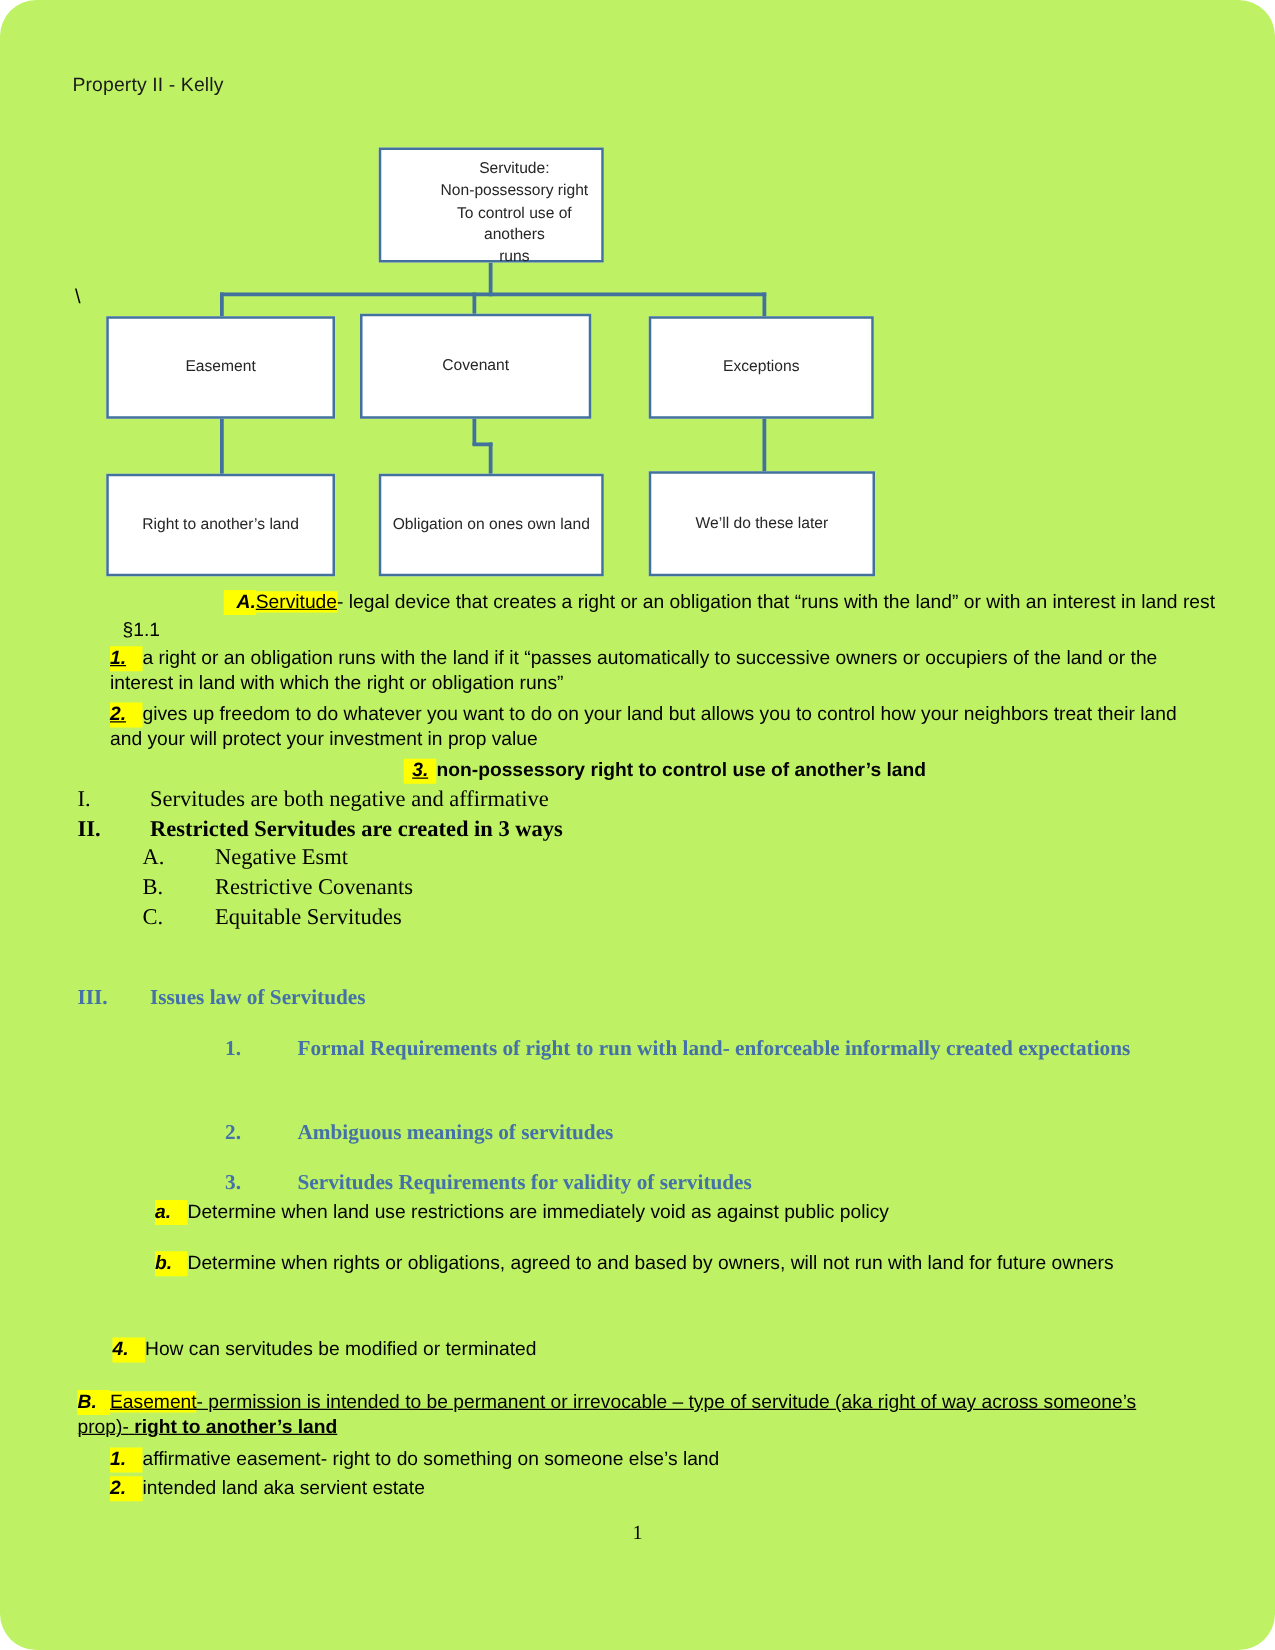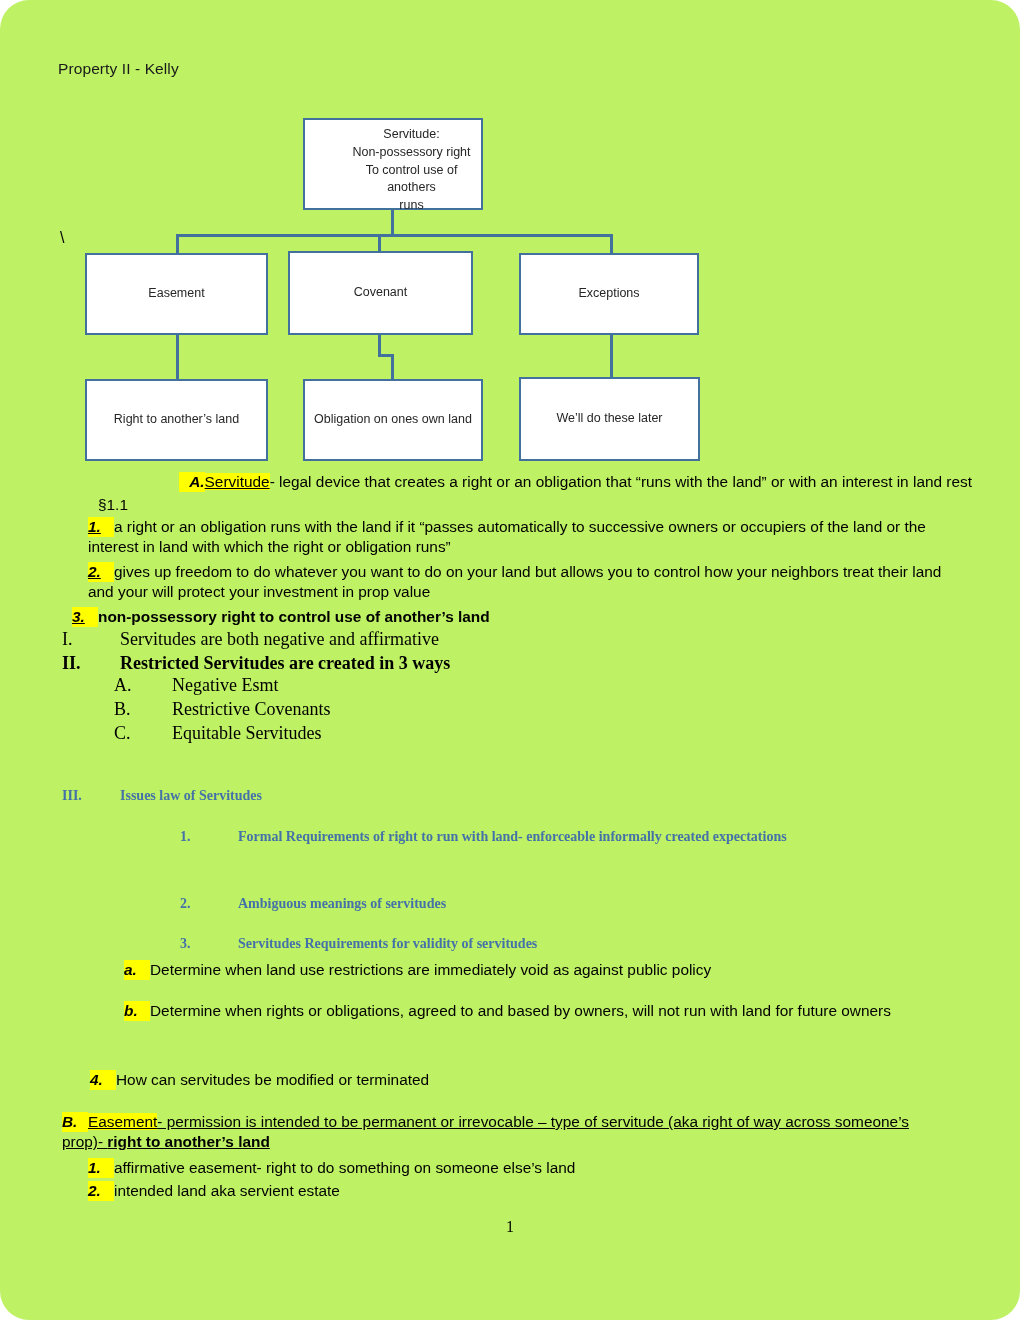--- a/index.html
+++ b/index.html
@@ -102,21 +102,21 @@
     background: #FFFF00;
     font-weight: bold;
     font-style: italic;
   }
   .u { text-decoration: underline; }
   .b { font-weight: bold; }
   .blue {
     color: #4472A8;
     font-weight: bold;
     font-family: "Liberation Serif", serif;
-    font-size: 14px;
+    font-size: 17px;
   }
 
   .marker {
     display: inline-block;
     min-width: 26px;
   }
   .marker-wide {
     display: inline-block;
     min-width: 58px;
   }
@@ -198,21 +198,21 @@
     <div class="ln" style="left:98px; top:495px;">§1.1</div>
 
     <div class="ln wrap" style="left:88px; top:517px; width:880px;">
       <span class="hl marker">1.</span><span>a right or an obligation runs with the land if it “passes automatically to successive owners or occupiers of the land or the interest in land with which the right or obligation runs”</span>
     </div>
 
     <div class="ln wrap" style="left:88px; top:562px; width:880px;">
       <span class="hl marker">2.</span><span>gives up freedom to do whatever you want to do on your land but allows you to control how your neighbors treat their land and your will protect your investment in prop value</span>
     </div>
 
-    <div class="ln wrap b" style="left:72px; top:607px; width:880px;">
+    <div class="ln wrap b" style="left:92px; top:607px; width:880px;text-align:center;">
       <span class="hl marker">3.</span><span>non-possessory right to control use of another’s land</span>
     </div>
 
     <div class="ln serif" style="left:62px; top:628px;">
       <span class="marker-wide">I.</span><span>Servitudes are both negative and affirmative</span>
     </div>
 
     <div class="ln serif b" style="left:62px; top:652px;">
       <span class="marker-wide">II.</span><span>Restricted Servitudes are created in 3 ways</span>
     </div>

